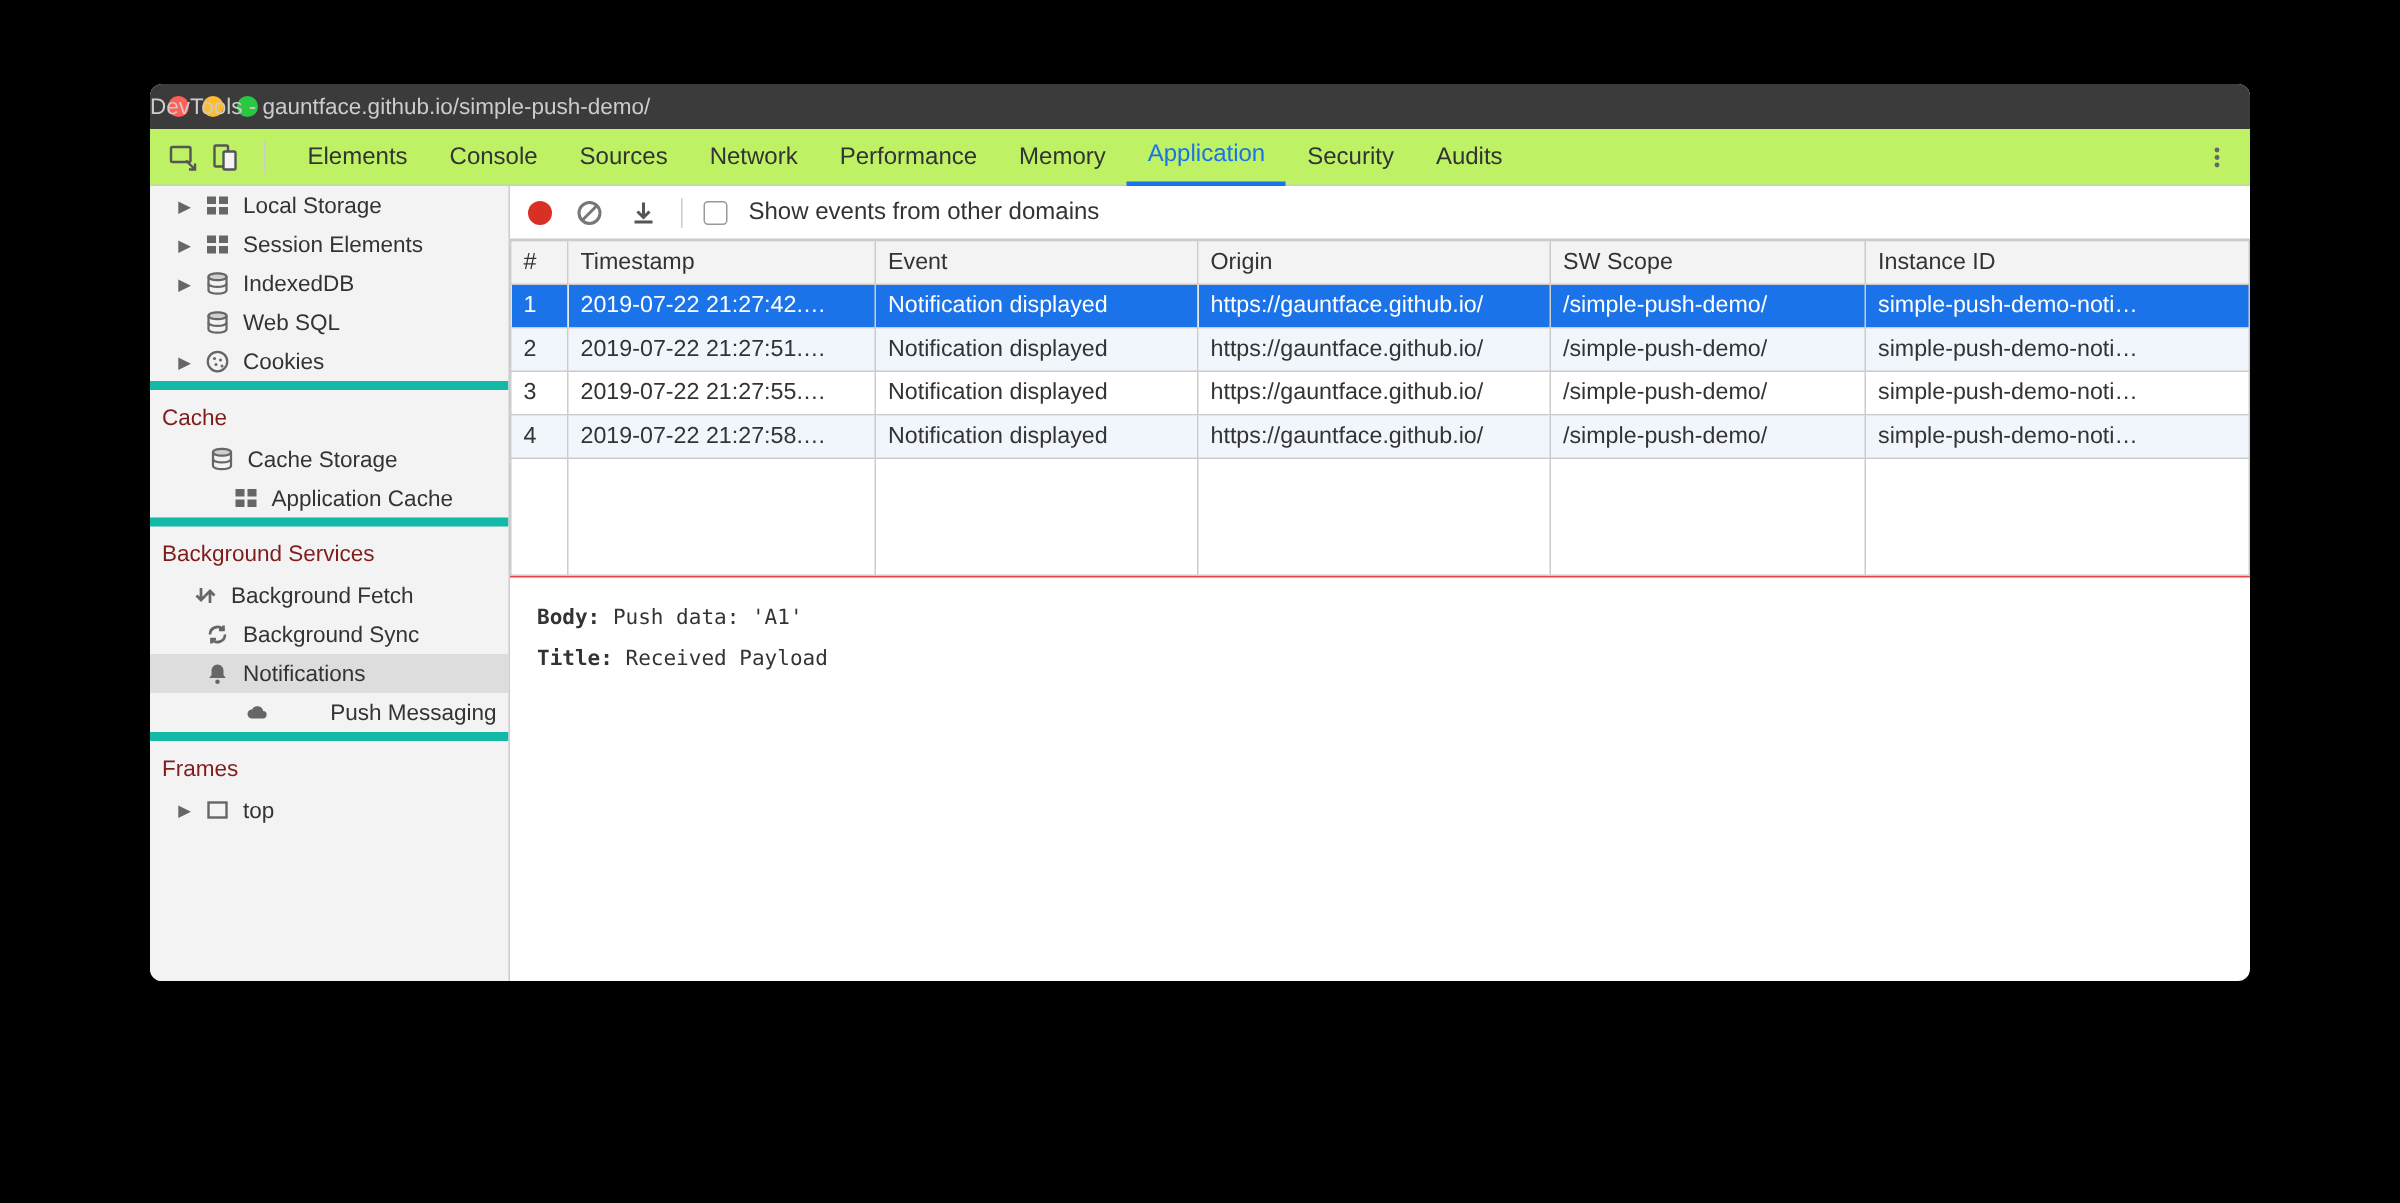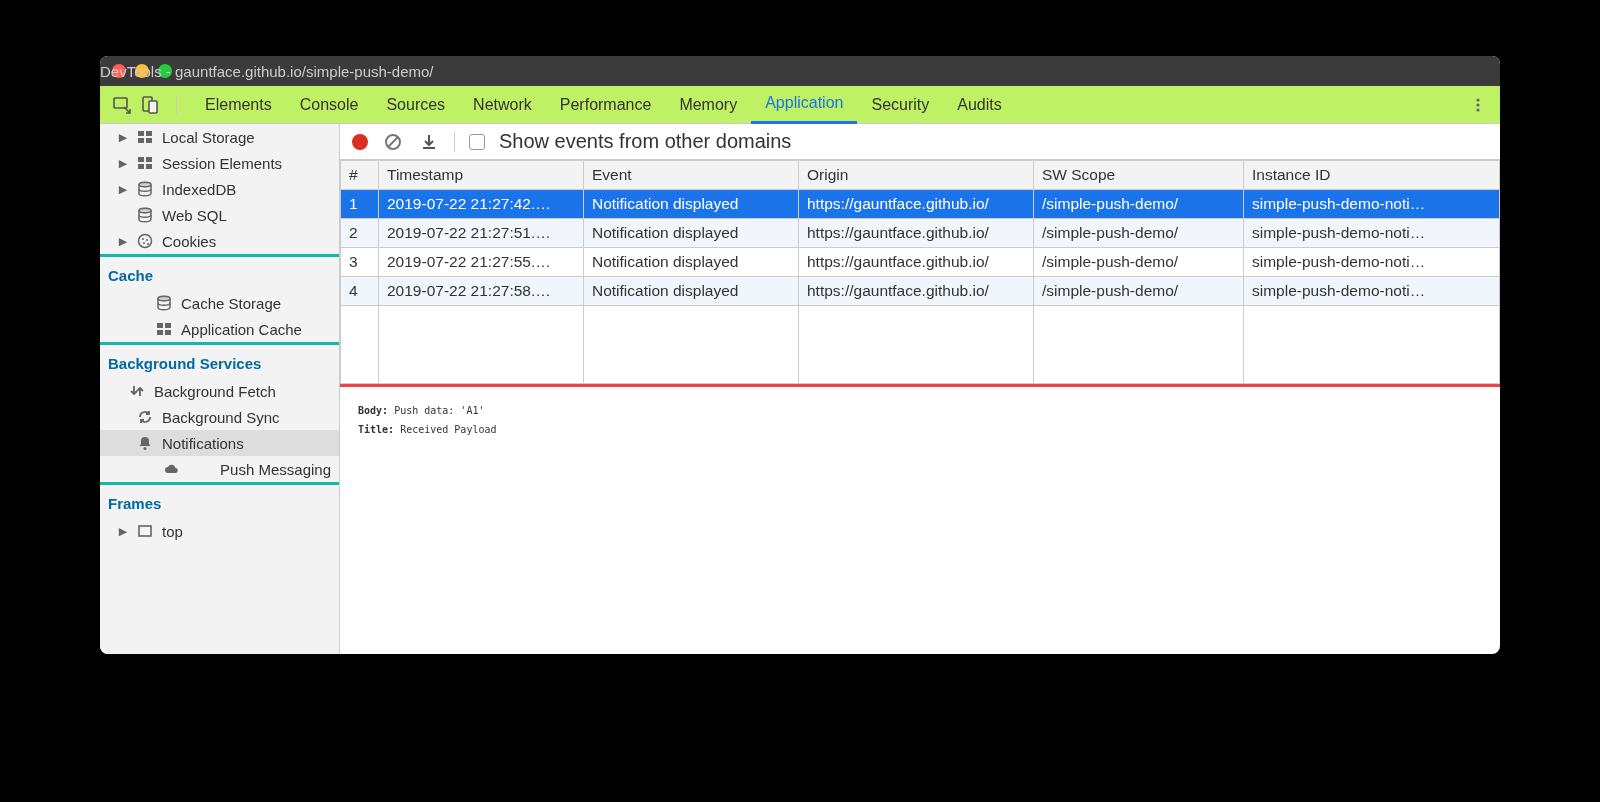--- a/index.html
+++ b/index.html
@@ -56,51 +56,50 @@
   .sidebar .item {
     display:flex; align-items:center; gap:8px;
     padding: 4px 8px 4px 18px;
     cursor:pointer;
     white-space: nowrap;
   }
   .sidebar .item.selected { background:#ddd; }
   .sidebar .item .tw { width:10px; font-size:11px; color:#666; display:inline-block; text-align:center;}
   .sidebar .section {
     padding: 10px 8px 6px 8px;
-    border-top:3px solid #14b8a6;
-    color:#0369a1;
-    font-weight:bold;
+    border-top:6px solid #14b8a6;
+    color:#7f1d1d;
   }
   .sidebar .icn { width:18px; height:18px; display:inline-flex; align-items:center; justify-content:center; color:#555;}
   .main { flex:1; display:flex; flex-direction:column; }
   .toolbar {
     height:36px; border-bottom:1px solid #ccc;
     display:flex; align-items:center; gap:14px; padding:0 12px;
-    font-size:20px;
+    font-size:16px;
   }
   .toolbar .rec { width:16px; height:16px; border-radius:50%; background:#d93025; }
   .toolbar .tbtn { color:#666; width:22px; height:22px; display:flex;align-items:center;justify-content:center;}
   .toolbar .vsep { width:1px; height:20px; background:#ccc; }
   .toolbar .chk { width:16px; height:16px; border:1px solid #999; border-radius:3px; }
   .grid { flex:0 0 auto; }
   table.events { width:100%; border-collapse:collapse; font-size:15.5px; table-layout:fixed;}
   table.events th, table.events td {
     border:1px solid #ccc; padding:5px 8px; text-align:left;
     white-space:nowrap; overflow:hidden; text-overflow:ellipsis;
   }
   table.events th { background:#f3f3f3; font-weight:400; }
   table.events tr.even td { background:#f1f6fd; }
   table.events tr.sel td { background:#1a73e8; color:#fff; }
   table.events col.c0{width:38px;} col.c1{width:205px;} col.c2{width:215px;} col.c3{width:235px;} col.c4{width:210px;}
   .fillrow td { height: 78px; vertical-align: top; background:#fff;}
   .detail {
-    border-top:3px solid #ef4444;
+    border-top:1px solid #ef4444;
     padding: 14px 18px;
     font-family: Menlo, Consolas, monospace;
-    font-size: 10px;
+    font-size: 14px;
     line-height: 1.9;
     flex:1;
   }
   .detail b { font-weight:700; }
   svg { display:block; }
 </style>
 </head>
 <body>
 
 <div class="window">
@@ -208,21 +207,21 @@
                 <circle cx="10" cy="7" r="1"></circle>
                 <circle cx="7" cy="10" r="1"></circle>
                 <circle cx="11" cy="11" r="1"></circle>
               </svg>
             </span>
             <span>Cookies</span>
           </div>
         </div>
       <div class="section">Cache</div>
       <div id="sb-cache">
-          <div class="item" style="padding-left: 21px; margin-left: 16px;">
+          <div class="item" style="padding-left: 21px;">
             <span class="tw"></span>
             <span class="icn">
               <svg width="16" height="16" viewBox="0 0 16 16" fill="none" stroke="#666" stroke-width="1.5">
                 <ellipse cx="8" cy="3.5" rx="6" ry="2.3" fill="#666" opacity=".25"></ellipse>
                 <ellipse cx="8" cy="3.5" rx="6" ry="2.3"></ellipse>
                 <path d="M2 3.5 V12.5 a6 2.3 0 0 0 12 0 V3.5"></path>
                 <path d="M2 8 a6 2.3 0 0 0 12 0"></path>
               </svg>
             </span>
             <span>Cache Storage</span>

